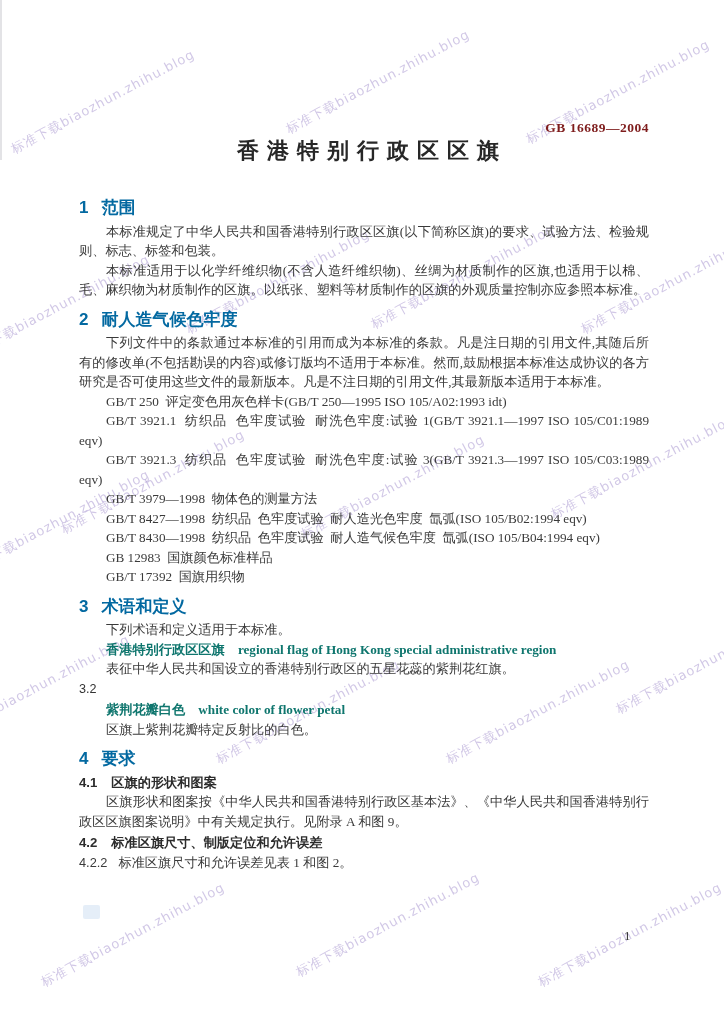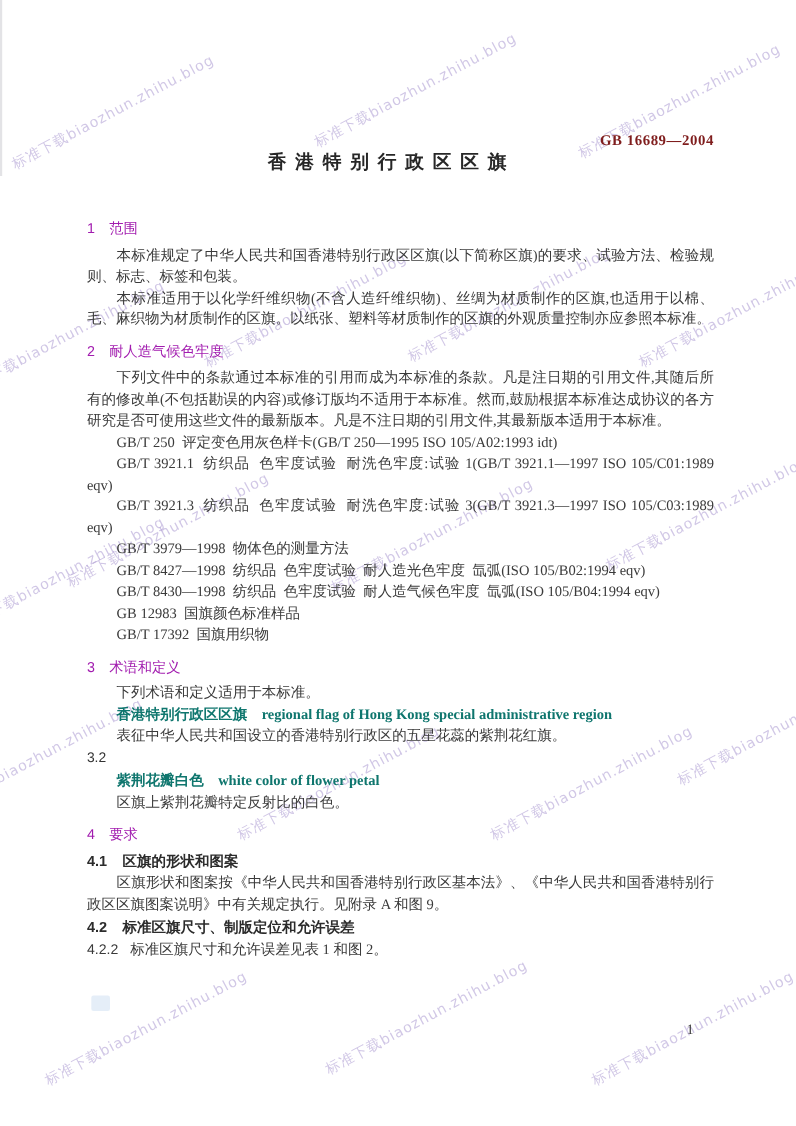--- a/index.html
+++ b/index.html
@@ -43,48 +43,48 @@
     font-family: "Liberation Serif", "DejaVu Serif", serif;
     font-weight: 700;
     font-size: 13.5px;
     letter-spacing: 0.5px;
     color: #7f1d1d;
     z-index: 3;
     margin-top: 48px;
   }
   .doc-title {
     position: absolute;
-    left: 71px;
+    left: 87px;
     top: 136px;
     width: 570px;
     margin: 0;
     text-align: center;
     font-family: "Liberation Sans", "DejaVu Sans", sans-serif;
     font-weight: 700;
-    font-size: 17px;
+    font-size: 22px;
     letter-spacing: 8px;
     color: #272727;
     z-index: 3;
   }
   
   .content {
     position: absolute;
     left: 79px;
     top: 188px;
     width: 570px;
     font-size: 13.2px;
     line-height: 19.5px;
     z-index: 3;
   }
   .content p { margin: 0; }
   .h2 {
     font-family: "Liberation Sans", "DejaVu Sans", sans-serif;
-    font-weight: 400;
-    font-size: 13px;
-    color: #a21caf;
+    font-weight: 700;
+    font-size: 17px;
+    color: #0369a1;
     margin: 10px 0 4px 0 !important;
   }
   .h3 {
     font-family: "Liberation Sans", "DejaVu Sans", sans-serif;
     font-weight: 700;
     font-size: 13.2px;
     color: #2c2c2c;
     margin: 2px 0 0 0 !important;
   }
   .hnum { margin-right: 13px; }

